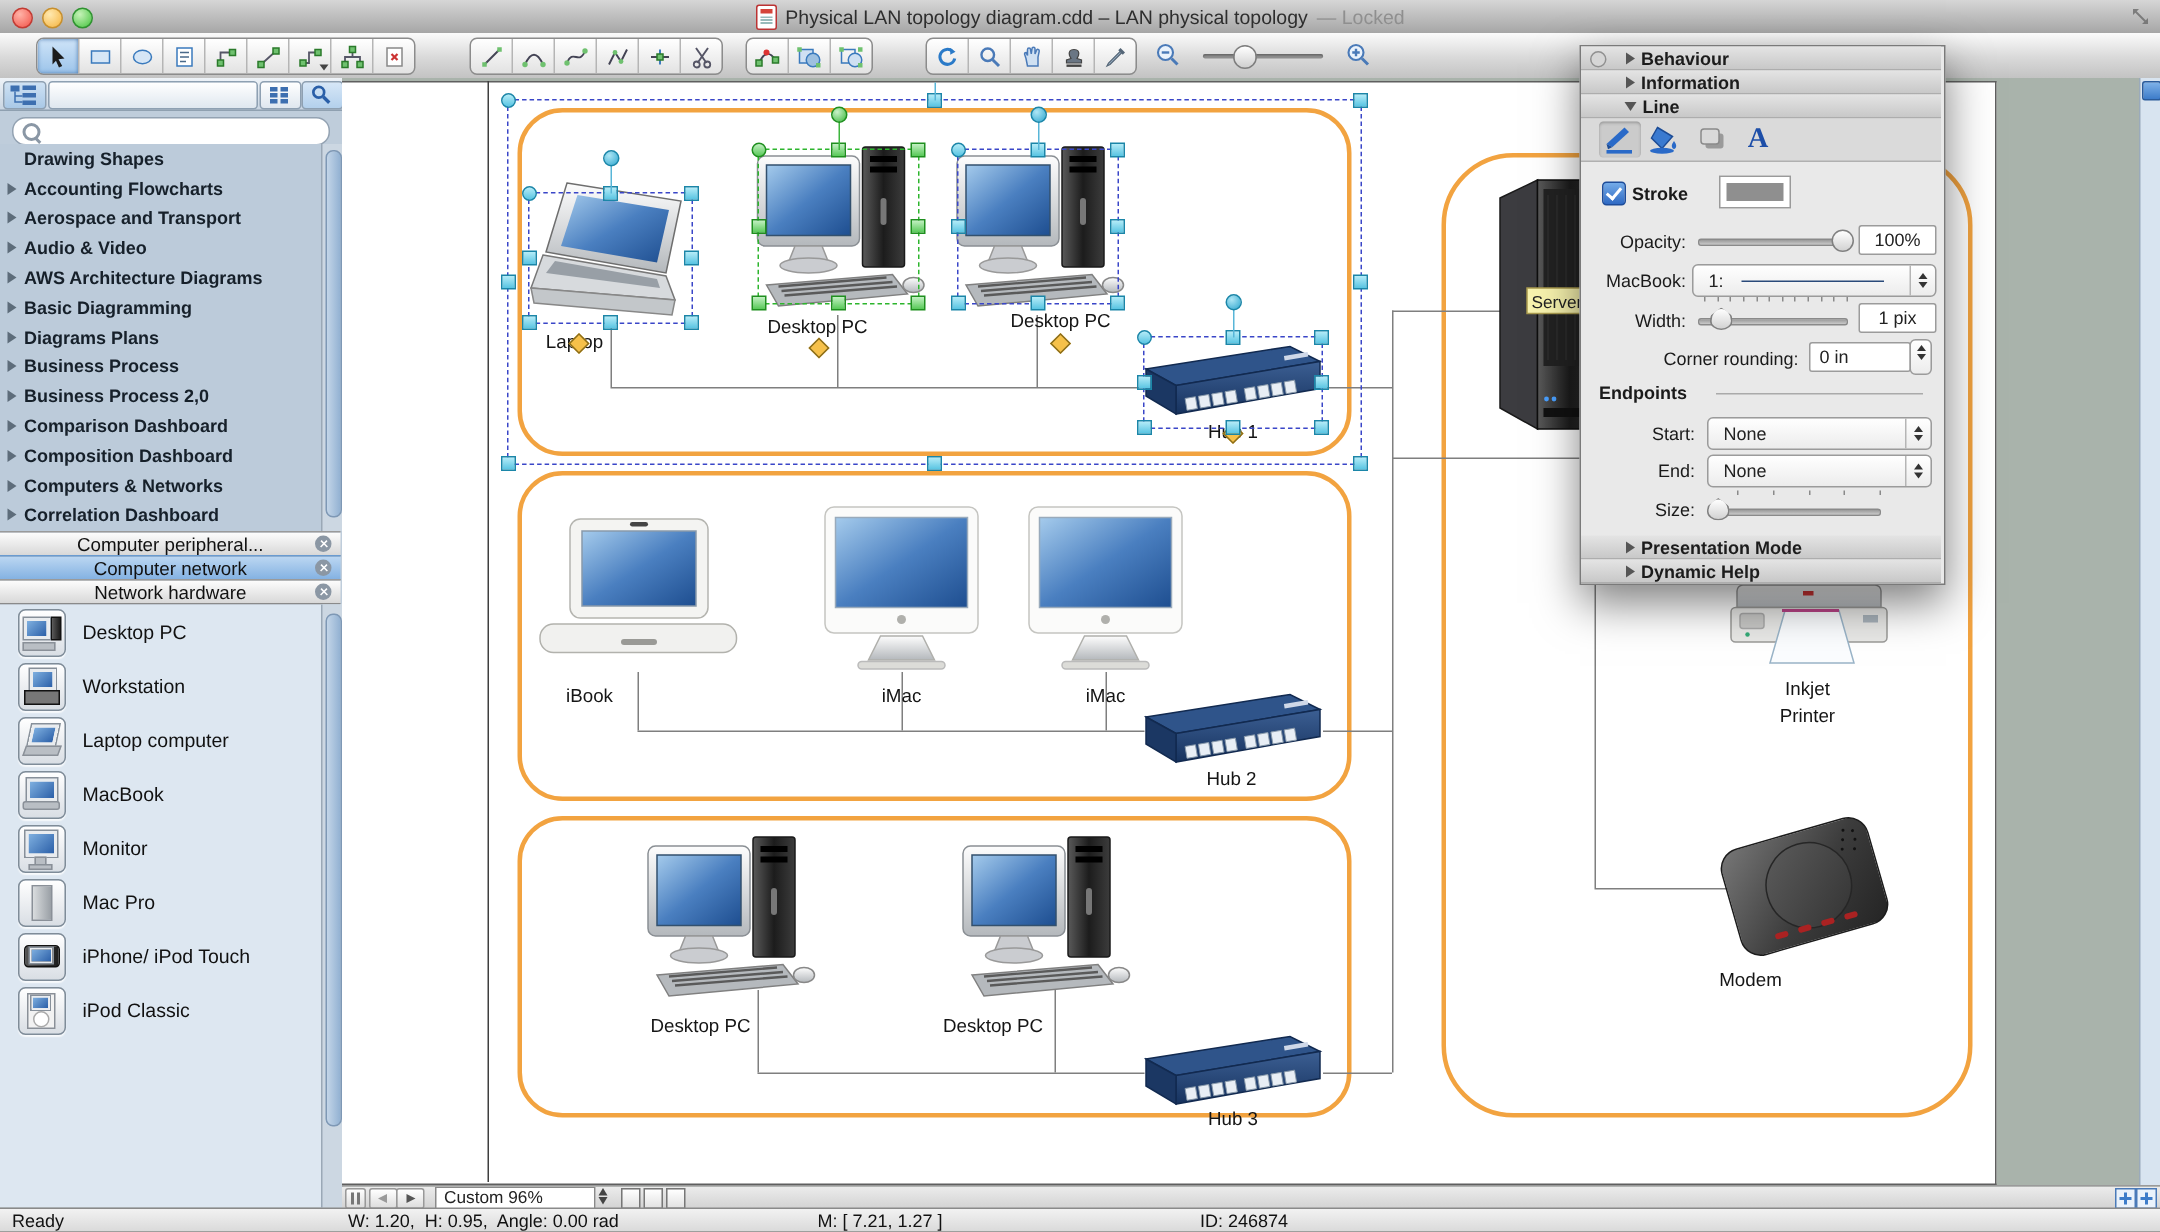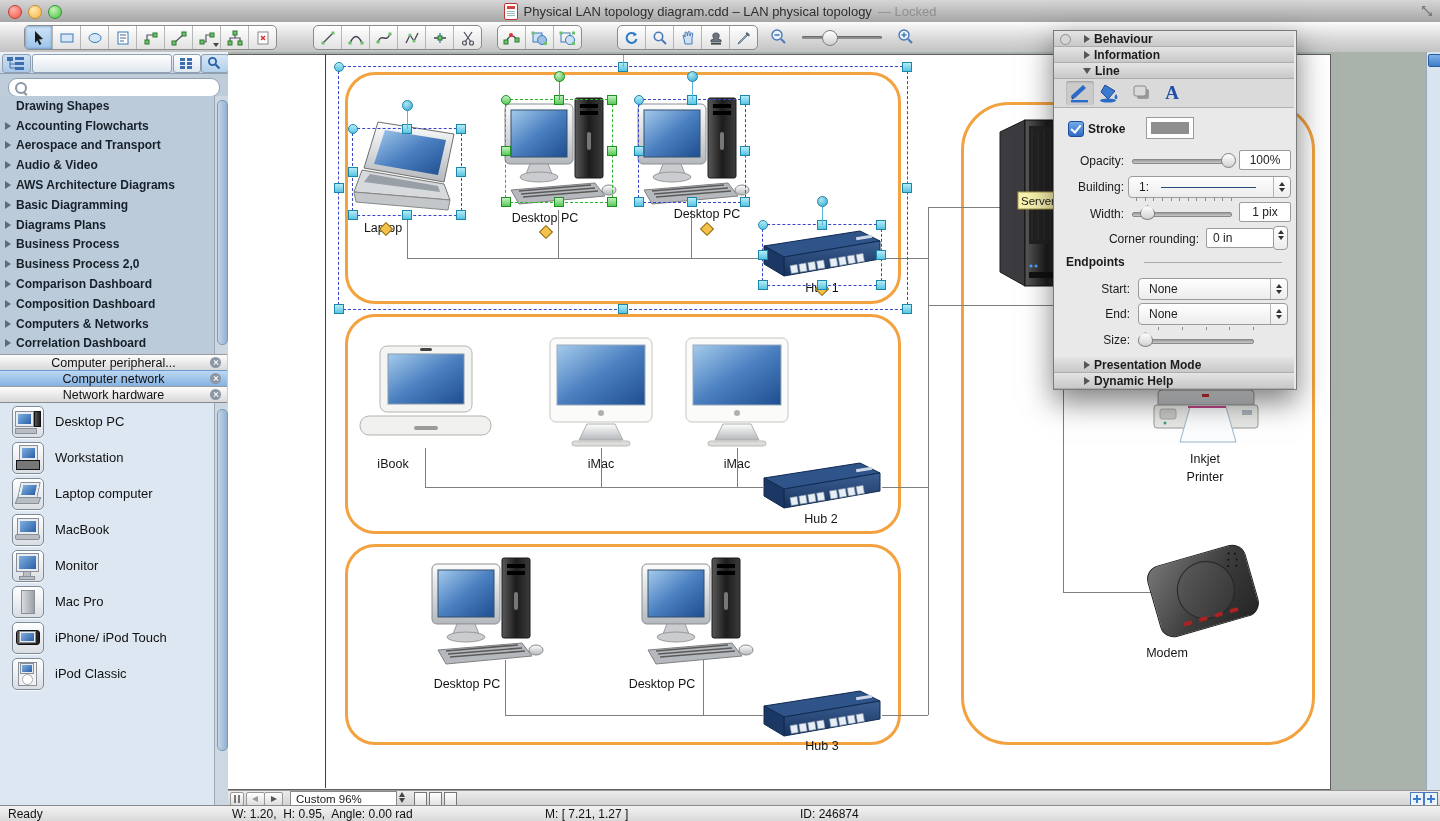--- a/index.html
+++ b/index.html
@@ -921,21 +921,21 @@
     <div class="insp-label bold" style="left:34px;top:91px;text-align:left">Stroke</div>
     <div id="stroke-swatch">
         <div></div>
       </div>
 
     <div class="insp-label" style="left:0;top:123px;width:70px">Opacity:</div>
     <div class="slider-track" style="left:78px;top:128px;width:98px"></div>
     <div class="slider-thumb" style="left:167px;top:122px"></div>
     <div class="insp-field" style="left:185px;top:119px;width:50px;height:18px">100%</div>
 
-    <div class="insp-label" style="left:0;top:149px;width:70px">Building:</div>
+    <div class="insp-label" style="left:0;top:149px;width:70px">MacBook:</div>
     <div class="insp-drop" style="left:74px;top:145px;width:161px;height:20px">
       <span style="position:absolute;left:10px;top:3px">1:</span>
       <div style="position:absolute;left:32px;top:10px;width:95px;height:1px;background:#2a4a7a"></div>
       <div class="drop-step">
           <div class="mini-tri-up"></div>
           <div class="mini-tri-dn"></div>
         </div>
     </div>
 
     <div class="ticks" style="left:82px;top:167px;width:96px">

